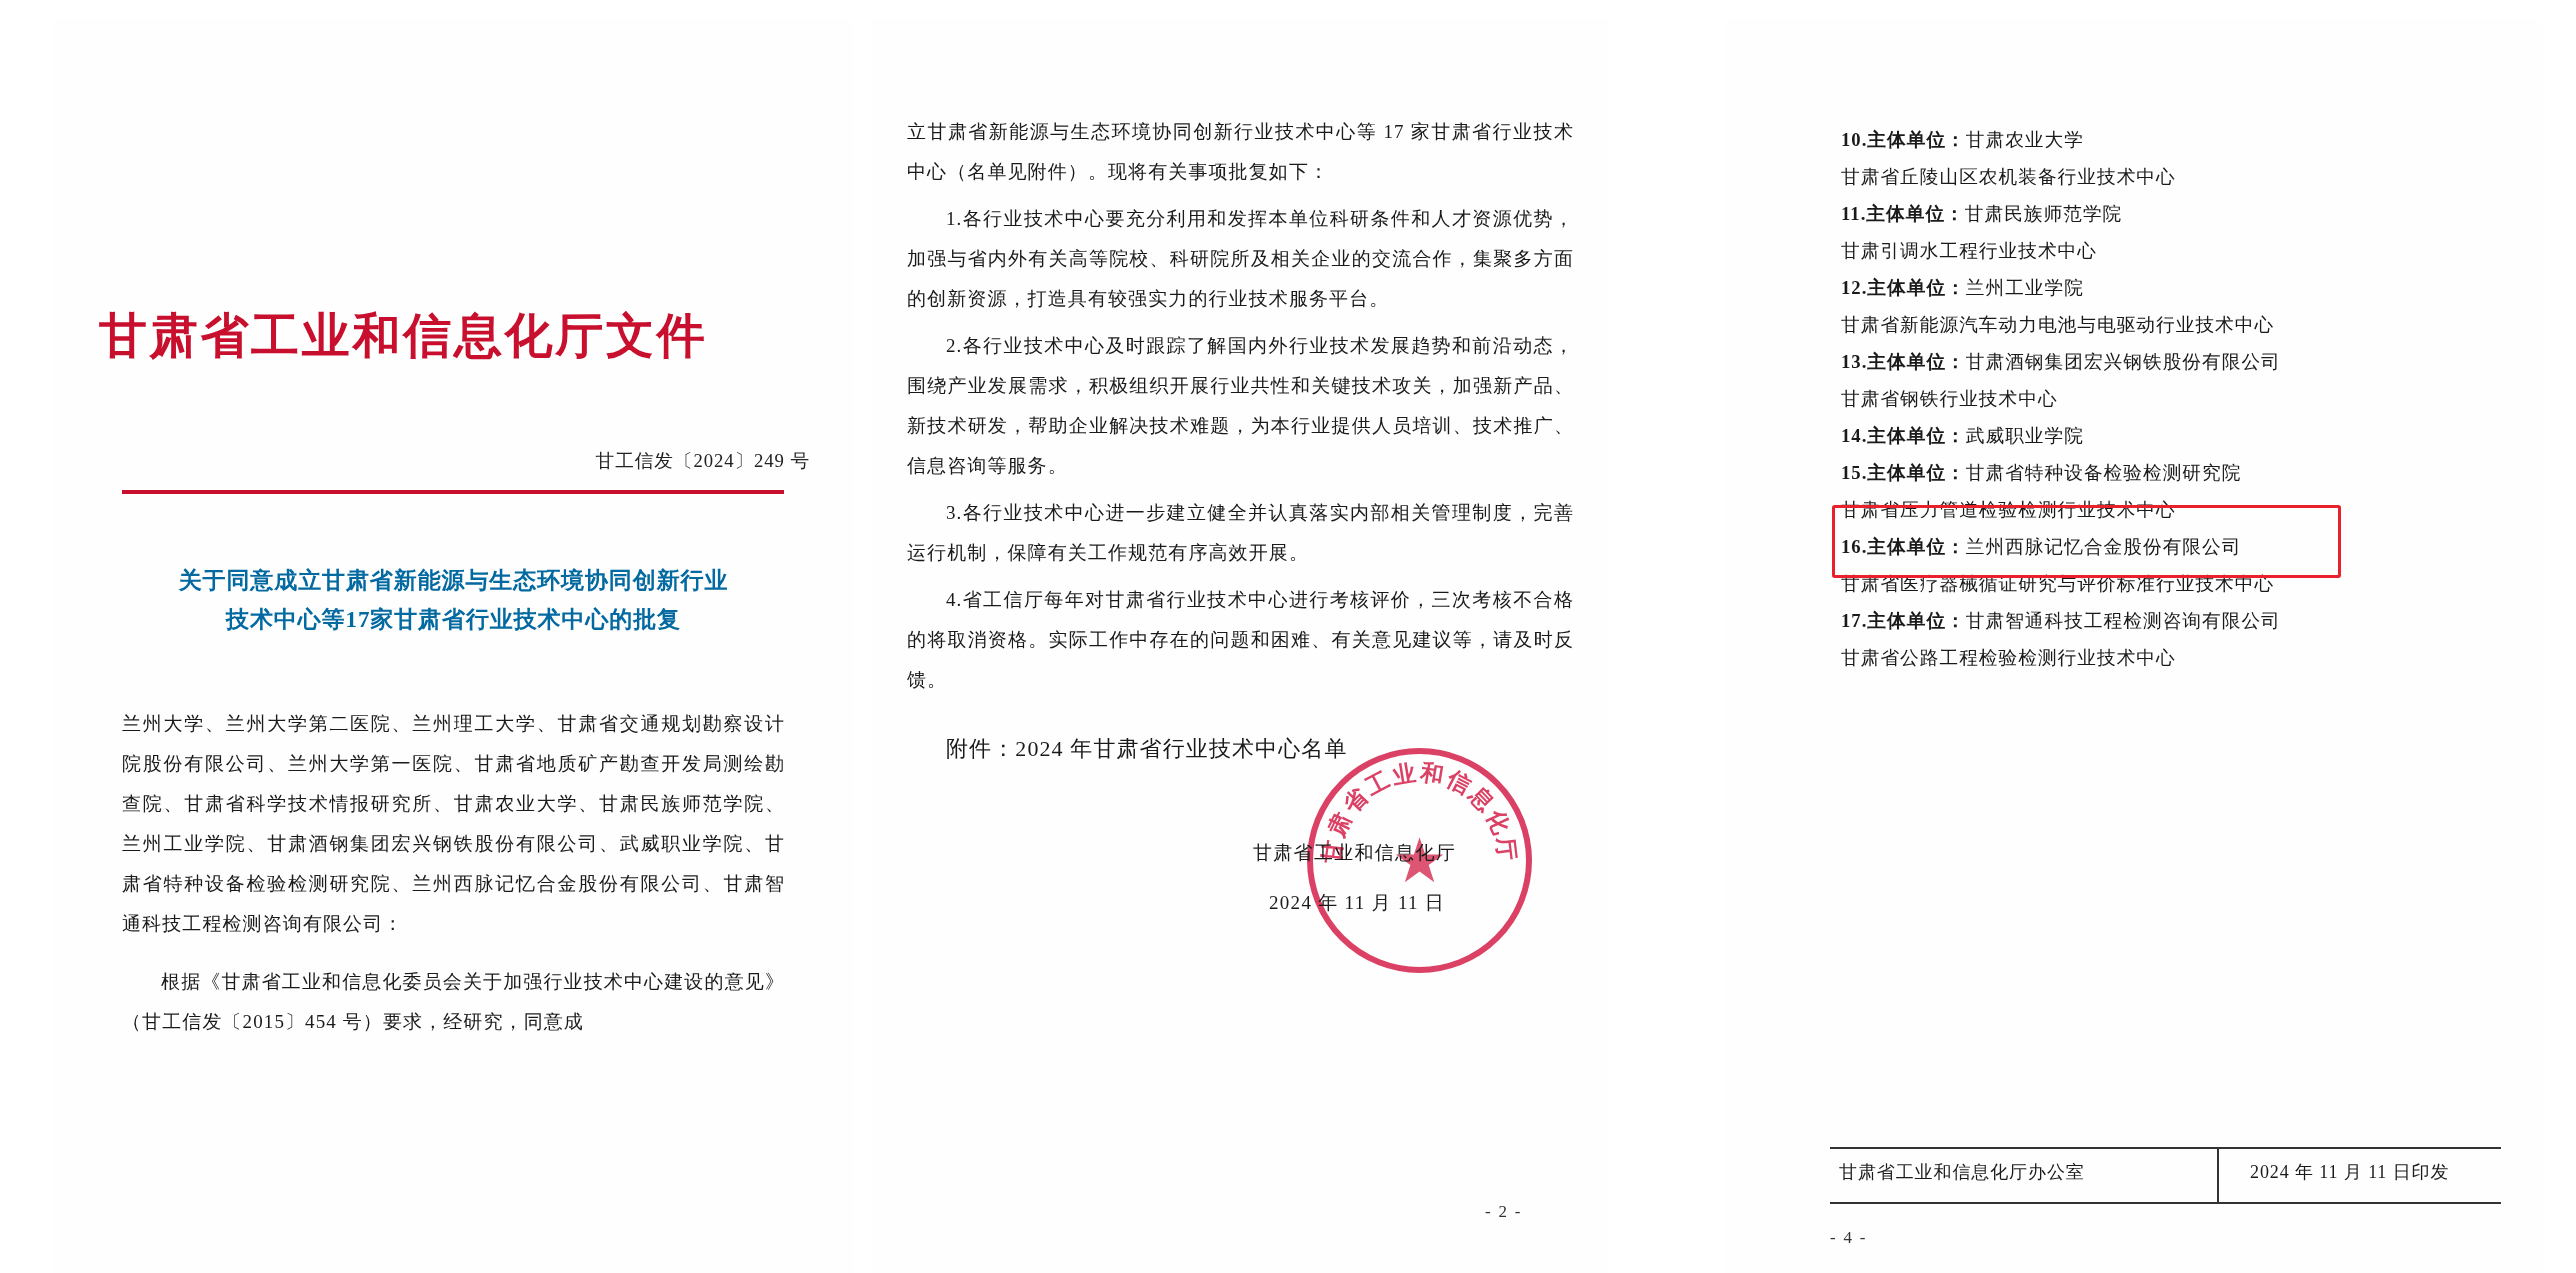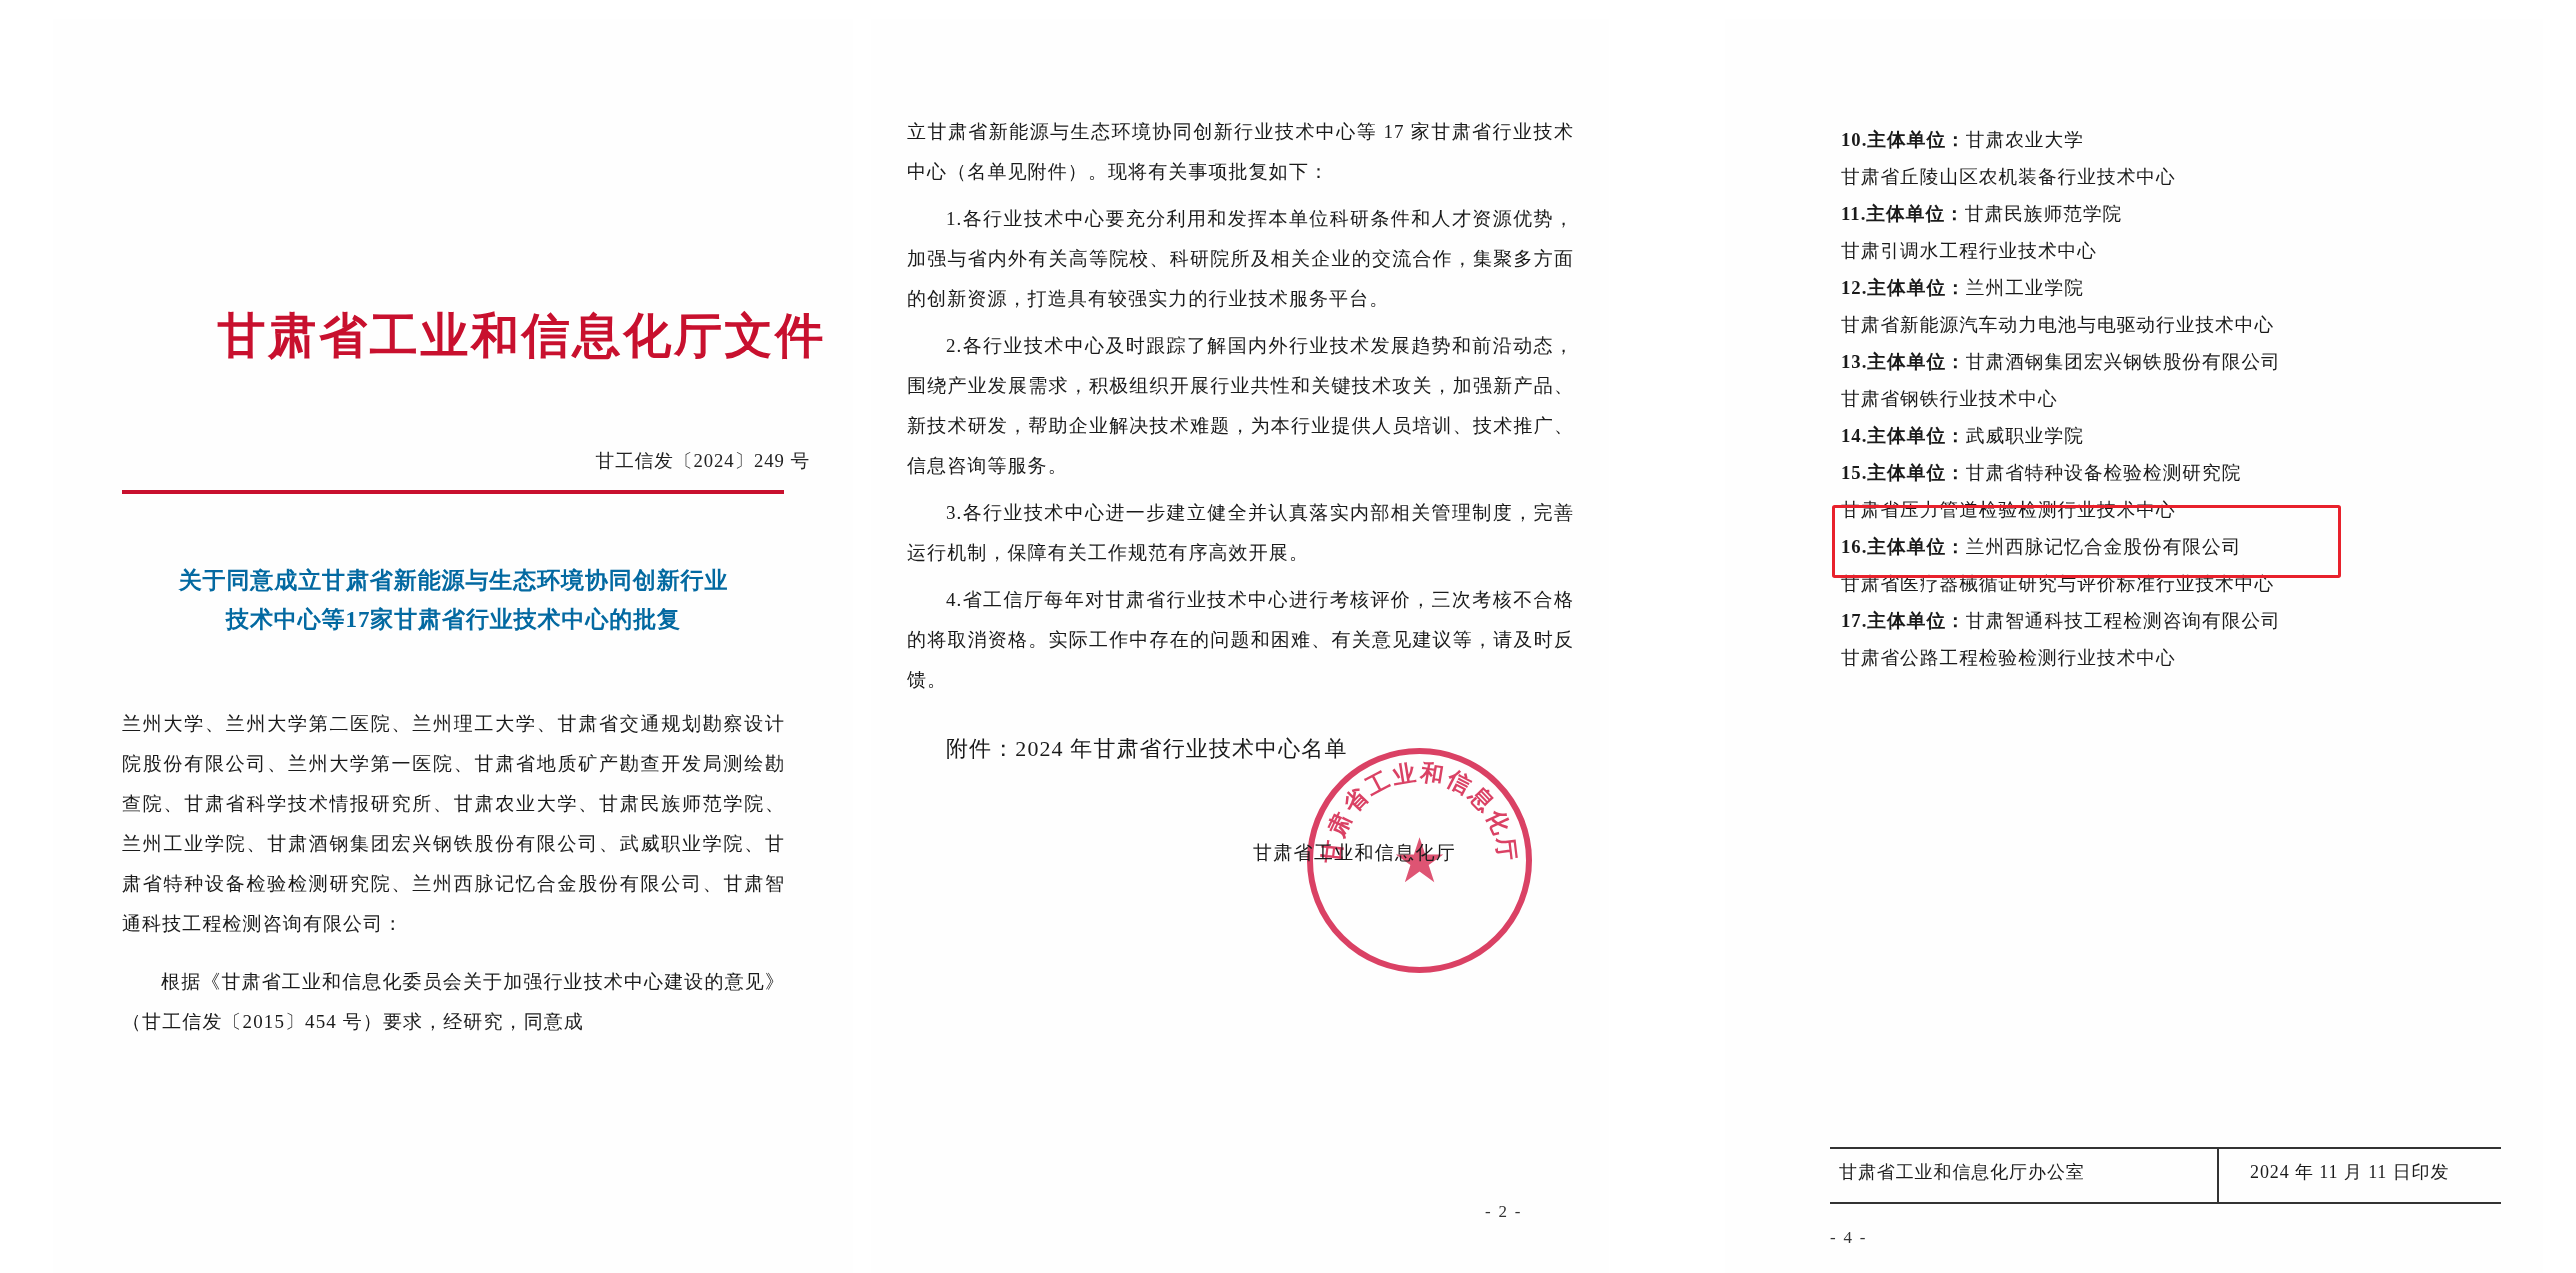--- a/index.html
+++ b/index.html
@@ -22,24 +22,24 @@
 
   
   #page1 {
     left: 53px;
     top: 0px;
     width: 800px;
     height: 1273px;
   }
   .doc-title {
     position: absolute;
-    left: 62px;
+    left: 46px;
     top: 285px;
     width: 711px;
-    text-align: right;
+    text-align: left;
     color: #c8102e;
     font-weight: bold;
     font-size: 48px;
     letter-spacing: 2.7px;
     font-family: "Liberation Serif", "DejaVu Serif", serif;
     white-space: nowrap;
   }
   .doc-number {
     position: absolute;
     left: 46px;
@@ -300,20 +300,21 @@
         <path id="sealArc" d="M 30,120 A 90,90 0 0 1 210,120"></path>
       </defs>
       <text fill="#d4214a" font-size="26" font-family="'Liberation Serif', serif" font-weight="bold" letter-spacing="3">
         <textPath href="#sealArc" startOffset="50%" text-anchor="middle">甘肃省工业和信息化厅</textPath>
       </text>
     </svg>
   </div>
 
   <div class="signature">
     <div>甘肃省工业和信息化厅</div>
+    <div class="date">2024 年 11 月 11 日</div>
   </div>
 
   <div class="page-num" id="p2-num">- 2 -</div>
 </div>
 
 <div class="page" id="page3">
 
   <div id="p3-list">
 
     <div class="row">

